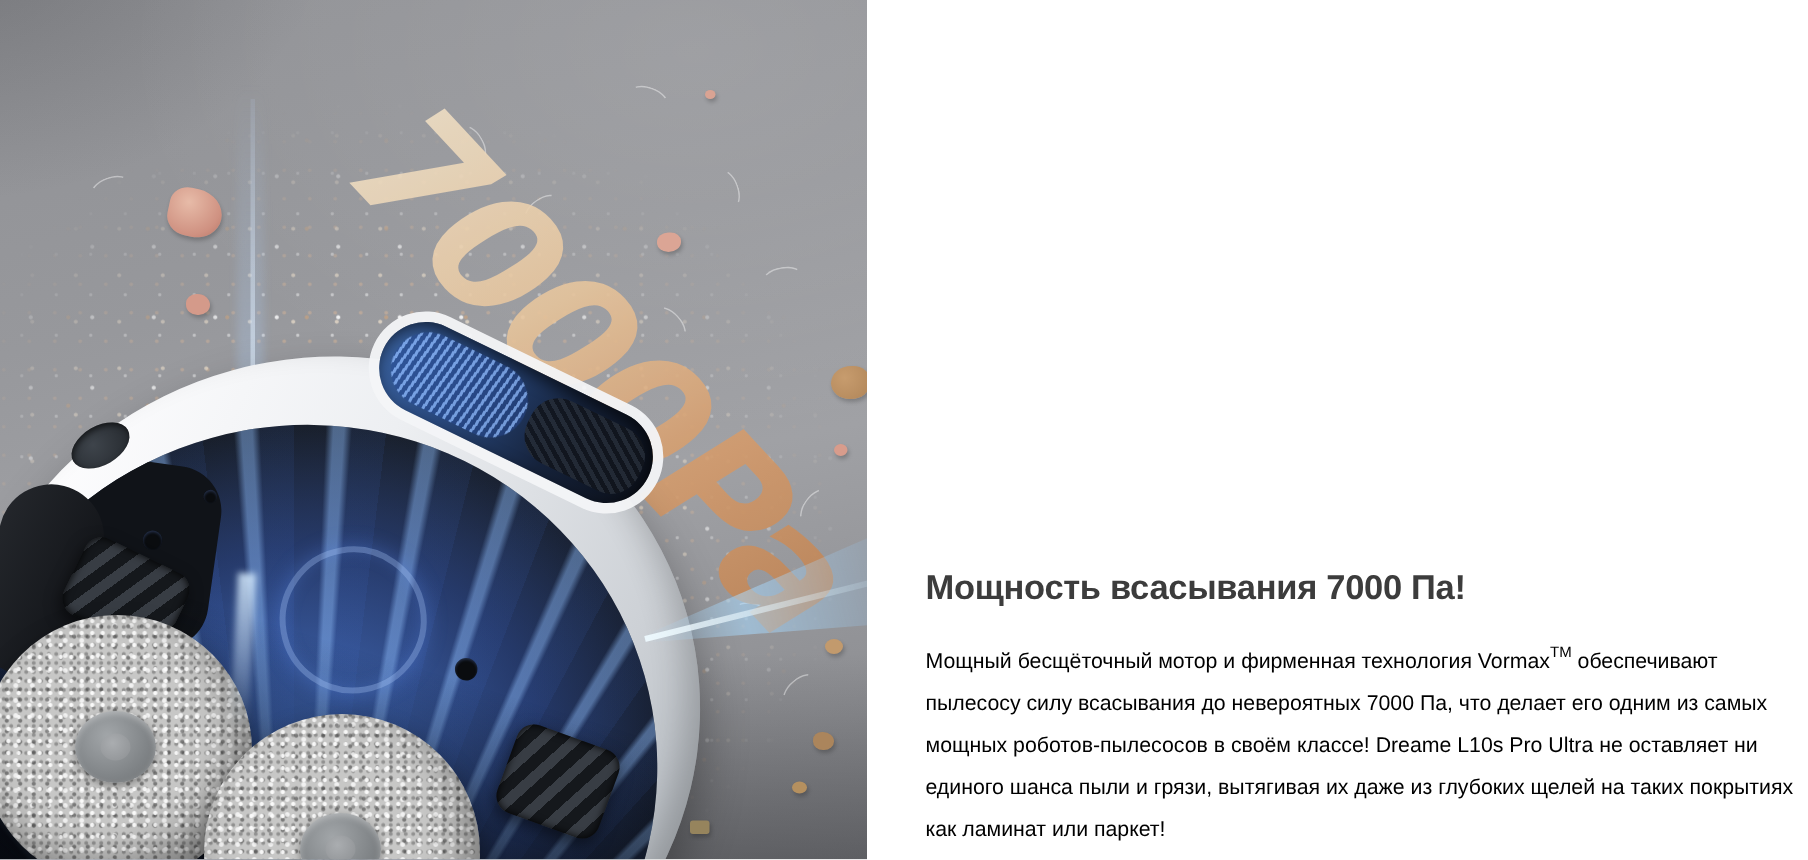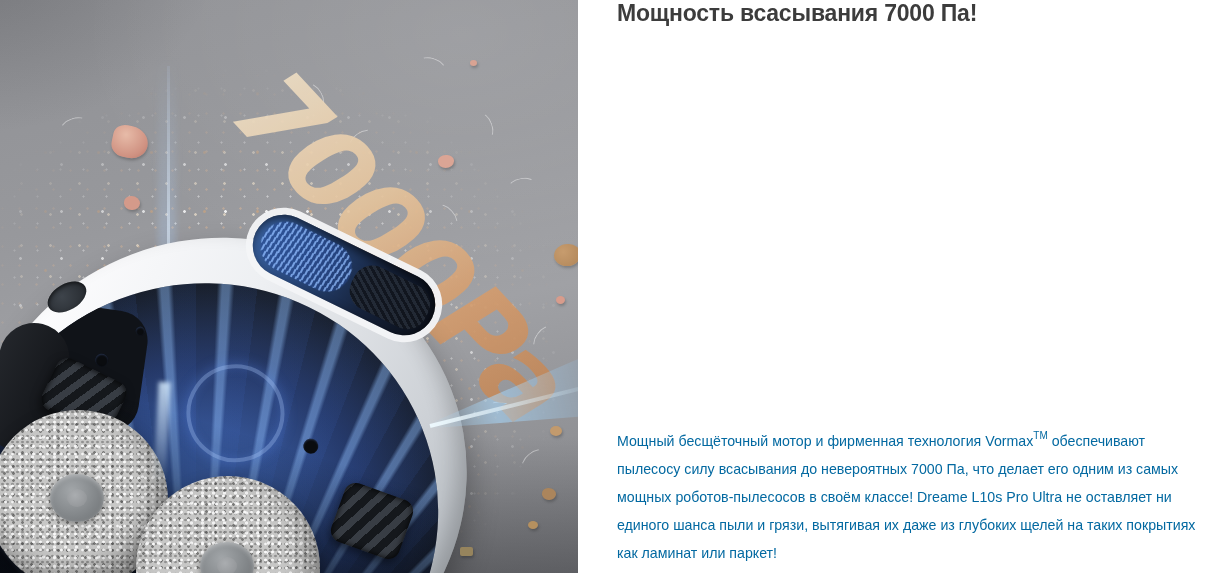--- a/index.html
+++ b/index.html
@@ -215,30 +215,30 @@
   .debris.pink-dot-b { left:470px; top:60px;  width:7px;  height:6px;  border-radius:50%; background:#d9a393; }
   .debris.tan-large  { left:554px; top:244px; width:26px; height:22px; border-radius:55% 45% 50% 50%;
     background:radial-gradient(circle at 35% 35%, #c79c6e, #b08558); }
   .debris.tan-b      { left:550px; top:426px; width:12px; height:10px; border-radius:50%; background:#c29a6d; }
   .debris.tan-c      { left:542px; top:488px; width:14px; height:12px; border-radius:45% 55% 50% 50%; background:#ab855c; }
   .debris.tan-d      { left:528px; top:521px; width:10px; height:8px;  border-radius:50%; background:#b5905f; }
   .debris.olive-sq   { left:460px; top:547px; width:13px; height:9px;  border-radius:2px; background:#96845d; }
 
   
   .content {
-    flex:1; display:flex; flex-direction:column; justify-content:space-between;
+    flex:1; display:flex; flex-direction:column; justify-content:flex-end;
     padding:0 0 6px 39px; box-sizing:border-box; background:#ffffff;
   }
   .heading {
     margin:0 0 22px 0;
     font-size:23px; font-weight:bold; letter-spacing:-0.2px; color:#3c3c3c;
   }
   .paragraph {
     margin:0; max-width:589px;
-    font-size:14.2px; line-height:28px; color:#0369a1;
+    font-size:14.2px; line-height:28px; color:#000000;
   }
   .paragraph sup { font-size:10px; position:relative; top:-1px; line-height:0; }
 </style>
 </head>
 <body>
 
 <div class="page">
 
   <div class="hero">
     <div class="floor-shadow"></div>

